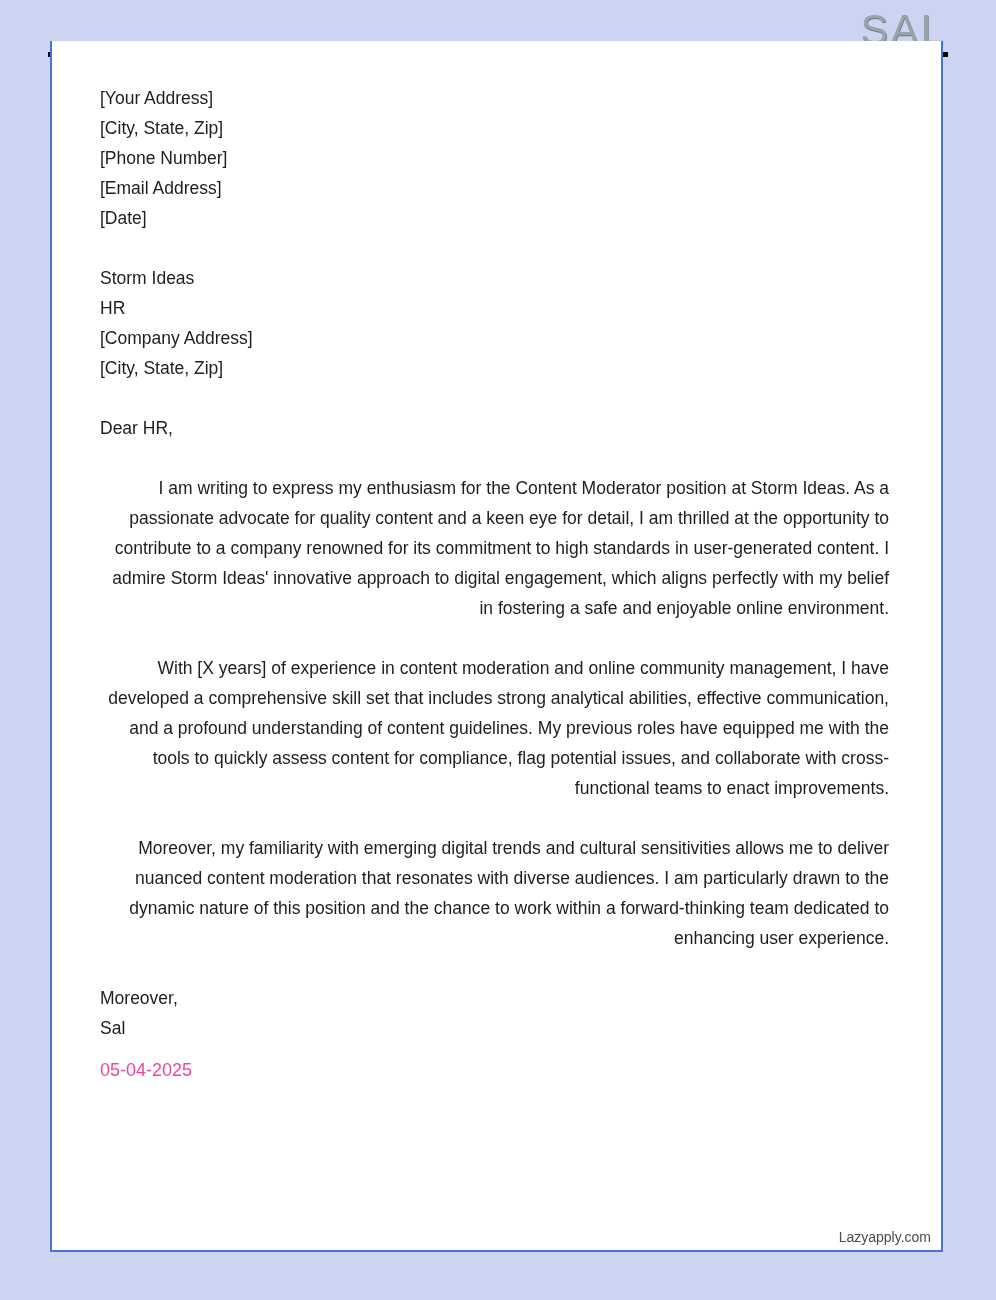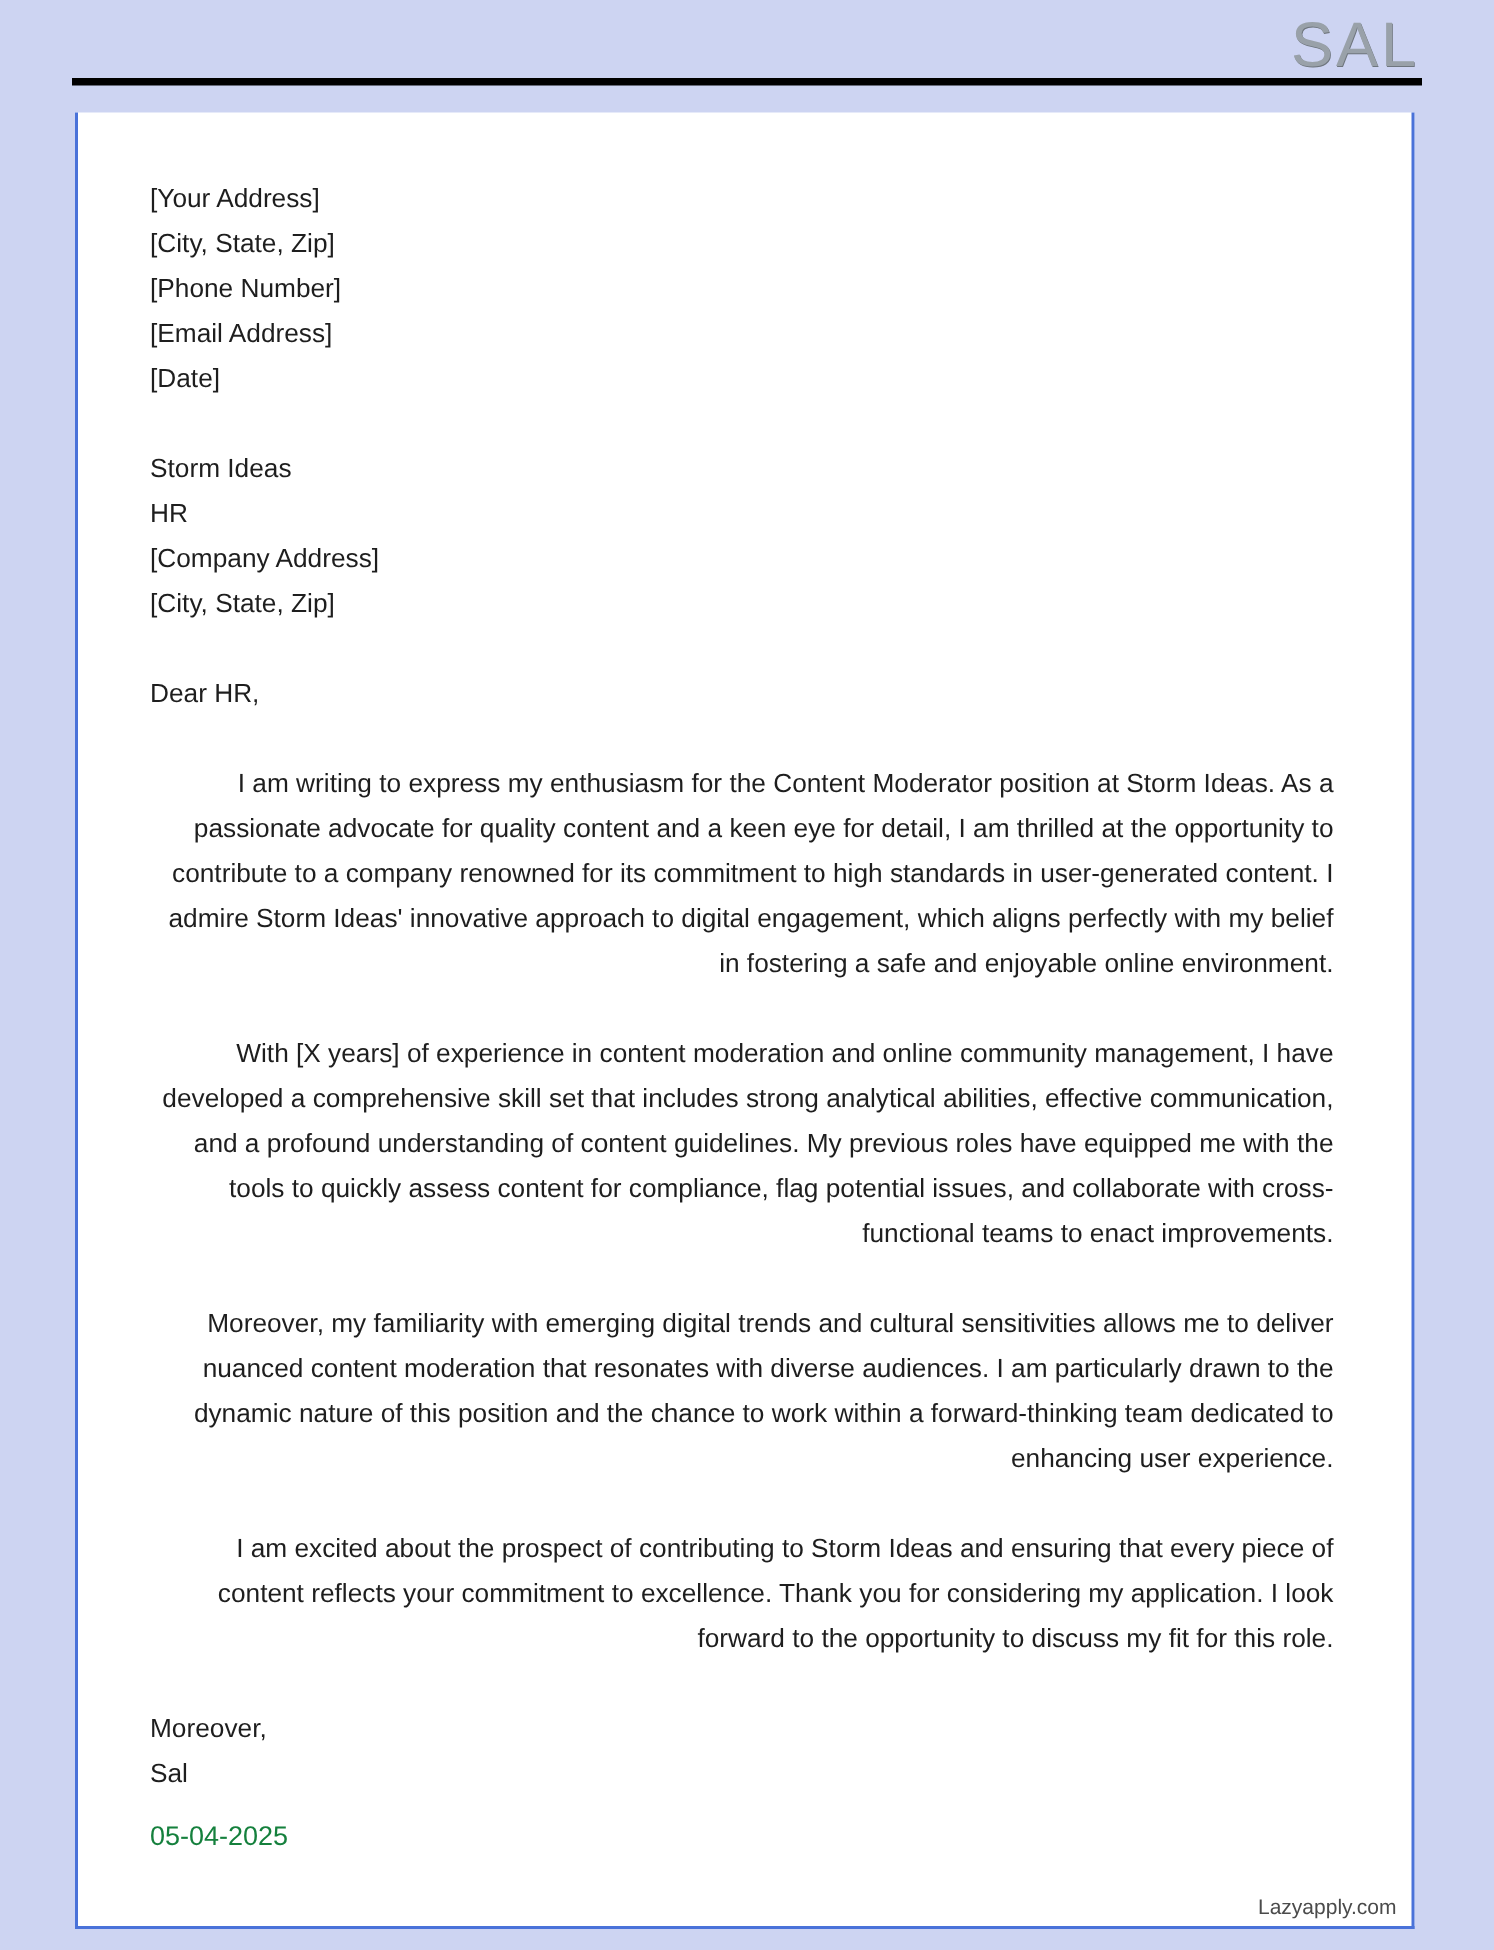--- a/index.html
+++ b/index.html
@@ -29,21 +29,21 @@
     position: absolute;
     left: 48px;
     top: 52px;
     width: 900px;
     height: 5px;
     background: #000000;
   }
   .page {
     position: absolute;
     left: 50px;
-    top: 75px;
+    top: 41px;
     width: 893px;
     height: 1211px;
     background: #ffffff;
     border: 2px solid #4a72d9;
     border-top: none;
     box-sizing: border-box;
   }
   .letter {
     padding: 42px 52px 0 48px;
     font-size: 17.5px;
@@ -59,21 +59,21 @@
   .letter p {
     margin: 0 0 30px 0;
     text-align: right;
   }
   .closing {
     margin: 0;
   }
   .signature-date {
     margin-top: 12px;
     font-size: 18px;
-    color: #15803d;
+    color: #ec4899;
   }
   .footer-brand {
     position: absolute;
     right: 10px;
     bottom: 5px;
     font-size: 14px;
     color: #4b4b4b;
   }
 </style>
 </head>
@@ -99,21 +99,20 @@
       <div class="line">HR</div>
       <div class="line">[Company Address]</div>
       <div class="line">[City, State, Zip]</div>
     </div>
 
     <div class="block">Dear HR,</div>
 
     <p>I am writing to express my enthusiasm for the Content Moderator position at Storm Ideas. As a passionate advocate for quality content and a keen eye for detail, I am thrilled at the opportunity to contribute to a company renowned for its commitment to high standards in user-generated content. I admire Storm Ideas' innovative approach to digital engagement, which aligns perfectly with my belief in fostering a safe and enjoyable online environment.</p>
     <p>With [X years] of experience in content moderation and online community management, I have developed a comprehensive skill set that includes strong analytical abilities, effective communication, and a profound understanding of content guidelines. My previous roles have equipped me with the tools to quickly assess content for compliance, flag potential issues, and collaborate with cross-functional teams to enact improvements.</p>
     <p>Moreover, my familiarity with emerging digital trends and cultural sensitivities allows me to deliver nuanced content moderation that resonates with diverse audiences. I am particularly drawn to the dynamic nature of this position and the chance to work within a forward-thinking team dedicated to enhancing user experience.</p>
-    <p>I am excited about the prospect of contributing to Storm Ideas and ensuring that every piece of content reflects your commitment to excellence. Thank you for considering my application. I look forward to the opportunity to discuss my fit for this role.</p>
 
     <div class="closing">
       <div class="line">Moreover,</div>
       <div class="line">Sal</div>
     </div>
 
     <div class="signature-date">05-04-2025</div>
 
   </div>
 

